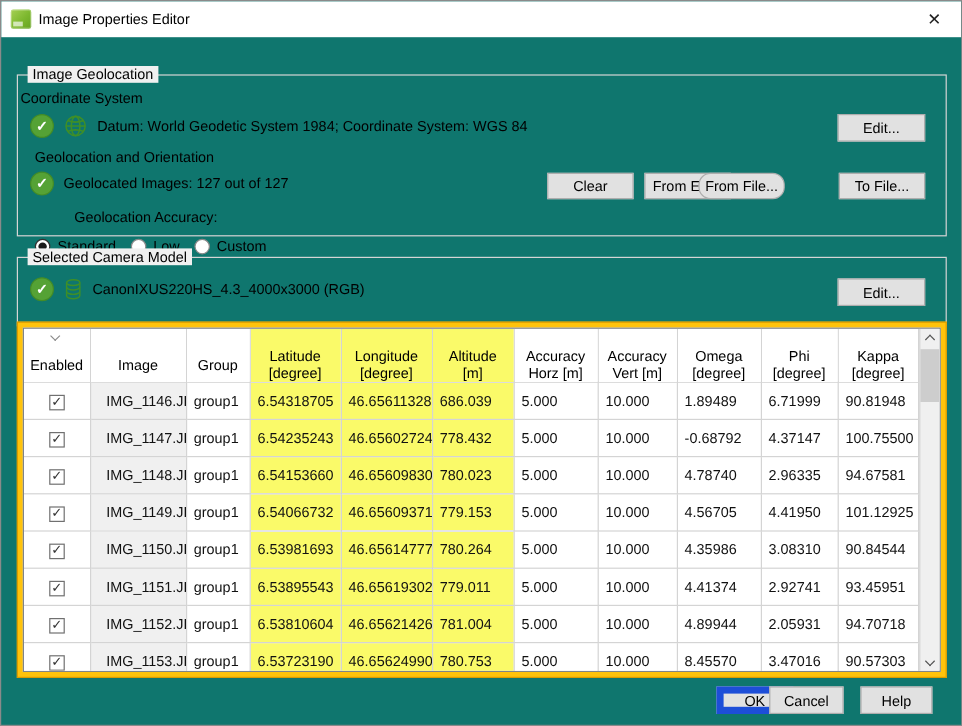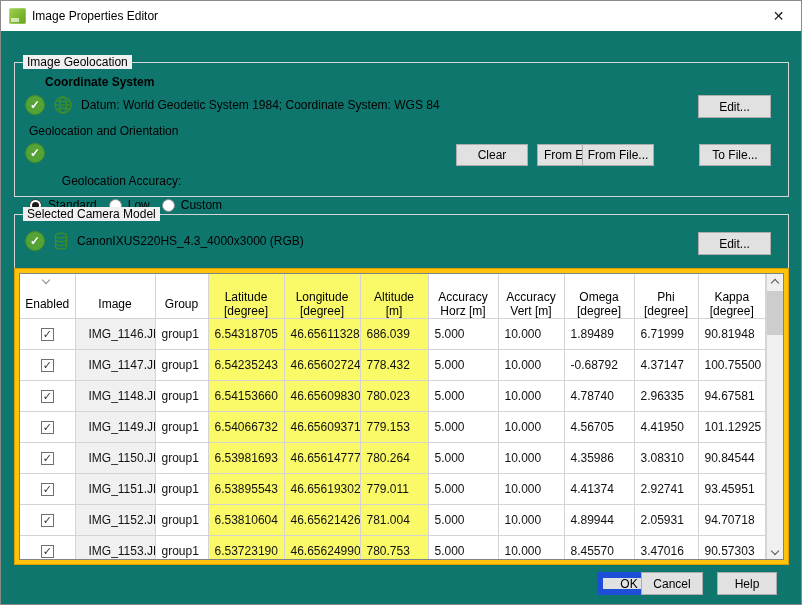--- a/index.html
+++ b/index.html
@@ -87,21 +87,21 @@
     <div class="title-text">Image Properties Editor</div>
     <div class="close-btn">
       <span>✕</span>
     </div>
   </div>
 
   <div class="groupbox gb1">
     <span class="gb-label">Image Geolocation</span>
   </div>
 
-  <div class="sec-label" style="left:44px; top:74px; position:absolute;font-weight:bold;">Coordinate System</div>
+  <div class="sec-label" style="left:16px; top:74px; position:absolute;">Coordinate System</div>
 
   <div class="icon-row" style="left:24px; top:94px;">
     <span class="status-ok">
         <span>✓</span>
       </span>
     <svg class="svg-icon" width="20" height="20" viewBox="0 0 20 20">
       <g fill="none" stroke="#3f8f27" stroke-width="1.3">
         <circle cx="10" cy="10" r="8"></circle>
         <ellipse cx="10" cy="10" rx="3.6" ry="8"></ellipse>
         <line x1="2" y1="10" x2="18" y2="10"></line>
@@ -114,29 +114,30 @@
   <div class="btn" style="left:697px; top:94px; width:73px; height:23px;">
     <span>Edit...</span>
   </div>
 
   <div class="sec-label" style="left:28px; top:123px; position:absolute;">Geolocation and Orientation</div>
 
   <div class="icon-row" style="left:24px; top:142px;">
     <span class="status-ok">
         <span>✓</span>
       </span>
+    <span>Geolocated Images: 127 out of 127</span>
   </div>
 
   <div class="btn" style="left:455px; top:143px; width:72px; height:22px;">
     <span>Clear</span>
   </div>
   <div class="btn" style="left:536px; top:143px; width:72px; height:22px;">
     <span>From EXIF</span>
   </div>
-  <div class="btn" style="left:581px; top:143px; width:72px; height:22px;">
+  <div class="btn" style="left:581px; top:143px; width:72px; height:22px;border-radius:10px;">
     <span>From File...</span>
   </div>
   <div class="btn" style="left:698px; top:143px; width:72px; height:22px;">
     <span>To File...</span>
   </div>
 
   <div class="radio-row" style="left:20px; top:173px;flex-direction:column;">
     <span>Geolocation Accuracy:</span>
     <span style="display:flex; gap:4px;">
         <label class="radio-opt">

